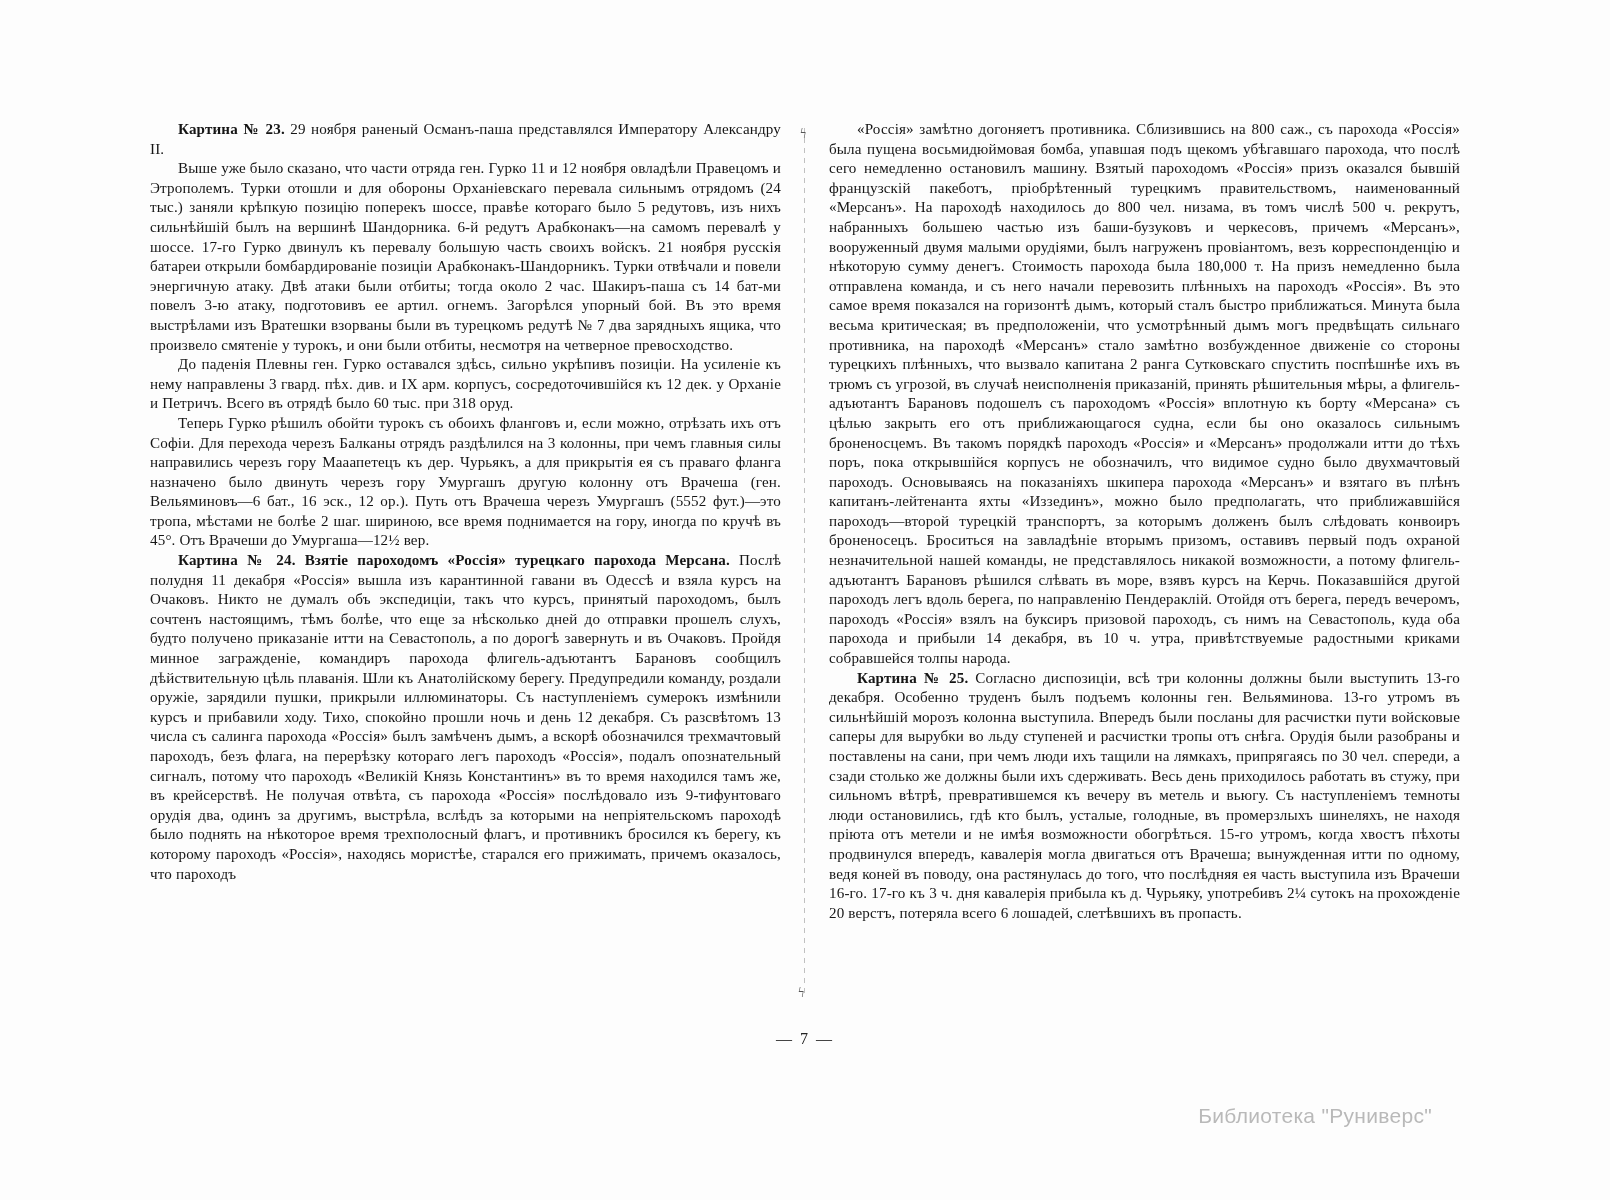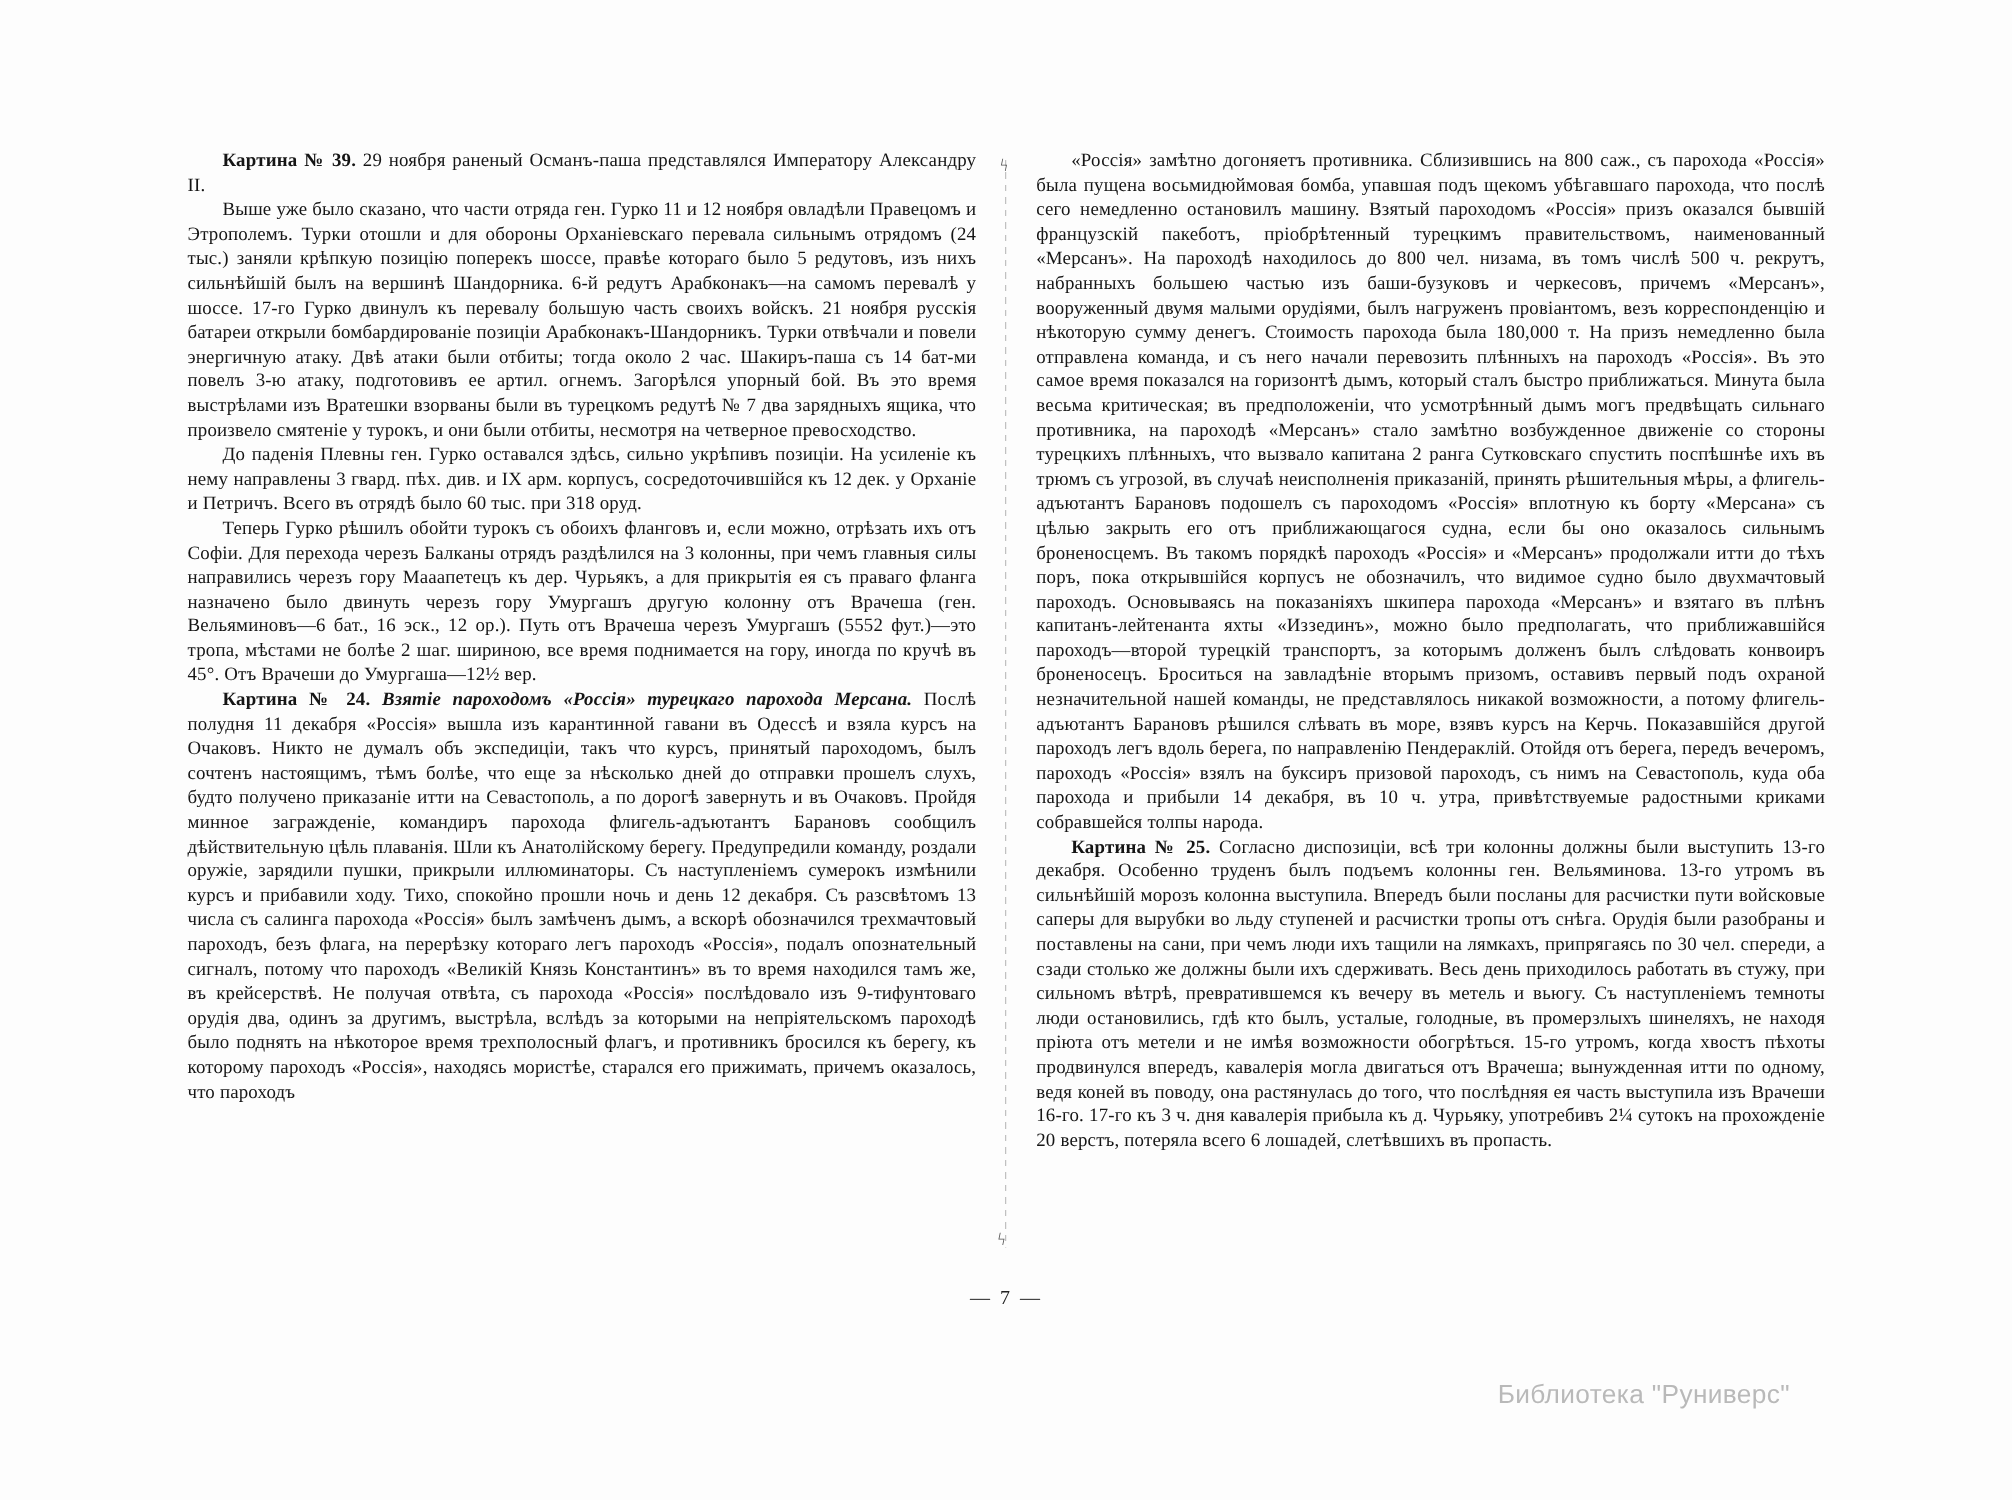--- a/index.html
+++ b/index.html
@@ -41,21 +41,20 @@
     line-height: 19.6px;
     letter-spacing: 0.15px;
     text-indent: 28px;
     hyphens: manual;
     color: #151515;
   }
   .caption-lead {
     font-weight: bold;
   }
   .italic {
-    font-style: italic;
   }
   .divider {
     position: absolute;
     left: 804px;
     top: 128px;
     width: 1px;
     height: 870px;
     background: repeating-linear-gradient(
       to bottom,
       #8f8f8f 0px, #8f8f8f 5px,
@@ -96,21 +95,21 @@
 
 <div class="page">
 
   <div class="divider"></div>
   <div class="mark mark-top">ϟ</div>
   <div class="mark mark-bottom-left">ϟ</div>
 
   <div class="columns">
 
     <div class="col">
-      <p><b class="caption-lead">Картина № 39.</b><span> 29 ноября раненый Османъ-паша представлялся Императору Александру II.</span></p>
+      <p><b class="caption-lead">Картина № 23.</b><span> 29 ноября раненый Османъ-паша представлялся Императору Александру II.</span></p>
       <p><span>Выше уже было сказано, что части отряда ген. Гурко 11 и 12 ноября овладѣли Правецомъ и Этрополемъ. Турки отошли и для обороны Орханіевскаго перевала сильнымъ отрядомъ (24 тыс.) заняли крѣпкую позицію поперекъ шоссе, правѣе котораго было 5 редутовъ, изъ нихъ сильнѣйшій былъ на вершинѣ Шандорника. 6-й редутъ Арабконакъ—на самомъ перевалѣ у шоссе. 17-го Гурко двинулъ къ перевалу большую часть своихъ войскъ. 21 ноября русскія батареи открыли бомбардированіе позиціи Арабконакъ-Шандорникъ. Турки отвѣчали и повели энергичную атаку. Двѣ атаки были отбиты; тогда около 2 час. Шакиръ-паша съ 14 бат-ми повелъ 3-ю атаку, подготовивъ ее артил. огнемъ. Загорѣлся упорный бой. Въ это время выстрѣлами изъ Вратешки взорваны были въ турецкомъ редутѣ № 7 два зарядныхъ ящика, что произвело смятеніе у турокъ, и они были отбиты, несмотря на четверное превосходство.</span></p>
       <p><span>До паденія Плевны ген. Гурко оставался здѣсь, сильно укрѣпивъ позиціи. На усиленіе къ нему направлены 3 гвард. пѣх. див. и IX арм. корпусъ, сосредоточившійся къ 12 дек. у Орханіе и Петричъ. Всего въ отрядѣ было 60 тыс. при 318 оруд.</span></p>
       <p><span>Теперь Гурко рѣшилъ обойти турокъ съ обоихъ фланговъ и, если можно, отрѣзать ихъ отъ Софіи. Для перехода черезъ Балканы отрядъ раздѣлился на 3 колонны, при чемъ главныя силы направились черезъ гору Мааапетецъ къ дер. Чурьякъ, а для прикрытія ея съ праваго фланга назначено было двинуть черезъ гору Умургашъ другую колонну отъ Врачеша (ген. Вельяминовъ—6 бат., 16 эск., 12 ор.). Путь отъ Врачеша черезъ Умургашъ (5552 фут.)—это тропа, мѣстами не болѣе 2 шаг. шириною, все время поднимается на гору, иногда по кручѣ въ 45°. Отъ Врачеши до Умургаша—12½ вер.</span></p>
       <p><b class="caption-lead">Картина № 24.</b><b class="caption-lead italic"> Взятіе пароходомъ «Россія» турецкаго парохода Мерсана.</b><span> Послѣ полудня 11 декабря «Россія» вышла изъ карантинной гавани въ Одессѣ и взяла курсъ на Очаковъ. Никто не думалъ объ экспедиціи, такъ что курсъ, принятый пароходомъ, былъ сочтенъ настоящимъ, тѣмъ болѣе, что еще за нѣсколько дней до отправки прошелъ слухъ, будто получено приказаніе итти на Севастополь, а по дорогѣ завернуть и въ Очаковъ. Пройдя минное загражденіе, командиръ парохода флигель-адъютантъ Барановъ сообщилъ дѣйствительную цѣль плаванія. Шли къ Анатолійскому берегу. Предупредили команду, роздали оружіе, зарядили пушки, прикрыли иллюминаторы. Съ наступленіемъ сумерокъ измѣнили курсъ и прибавили ходу. Тихо, спокойно прошли ночь и день 12 декабря. Съ разсвѣтомъ 13 числа съ салинга парохода «Россія» былъ замѣченъ дымъ, а вскорѣ обозначился трехмачтовый пароходъ, безъ флага, на перерѣзку котораго легъ пароходъ «Россія», подалъ опознательный сигналъ, потому что пароходъ «Великій Князь Константинъ» въ то время находился тамъ же, въ крейсерствѣ. Не получая отвѣта, съ парохода «Россія» послѣдовало изъ 9-тифунтоваго орудія два, одинъ за другимъ, выстрѣла, вслѣдъ за которыми на непріятельскомъ пароходѣ было поднять на нѣкоторое время трехполосный флагъ, и противникъ бросился къ берегу, къ которому пароходъ «Россія», находясь мористѣе, старался его прижимать, причемъ оказалось, что пароходъ</span></p>
     </div>
 
     <div class="col">
       <p><span>«Россія» замѣтно догоняетъ противника. Сблизившись на 800 саж., съ парохода «Россія» была пущена восьмидюймовая бомба, упавшая подъ щекомъ убѣгавшаго парохода, что послѣ сего немедленно остановилъ машину. Взятый пароходомъ «Россія» призъ оказался бывшій французскій пакеботъ, пріобрѣтенный турецкимъ правительствомъ, наименованный «Мерсанъ». На пароходѣ находилось до 800 чел. низама, въ томъ числѣ 500 ч. рекрутъ, набранныхъ большею частью изъ баши-бузуковъ и черкесовъ, причемъ «Мерсанъ», вооруженный двумя малыми орудіями, былъ нагруженъ провіантомъ, везъ корреспонденцію и нѣкоторую сумму денегъ. Стоимость парохода была 180,000 т. На призъ немедленно была отправлена команда, и съ него начали перевозить плѣнныхъ на пароходъ «Россія». Въ это самое время показался на горизонтѣ дымъ, который сталъ быстро приближаться. Минута была весьма критическая; въ предположеніи, что усмотрѣнный дымъ могъ предвѣщать сильнаго противника, на пароходѣ «Мерсанъ» стало замѣтно возбужденное движеніе со стороны турецкихъ плѣнныхъ, что вызвало капитана 2 ранга Сутковскаго спустить поспѣшнѣе ихъ въ трюмъ съ угрозой, въ случаѣ неисполненія приказаній, принять рѣшительныя мѣры, а флигель-адъютантъ Барановъ подошелъ съ пароходомъ «Россія» вплотную къ борту «Мерсана» съ цѣлью закрыть его отъ приближающагося судна, если бы оно оказалось сильнымъ броненосцемъ. Въ такомъ порядкѣ пароходъ «Россія» и «Мерсанъ» продолжали итти до тѣхъ поръ, пока открывшійся корпусъ не обозначилъ, что видимое судно было двухмачтовый пароходъ. Основываясь на показаніяхъ шкипера парохода «Мерсанъ» и взятаго въ плѣнъ капитанъ-лейтенанта яхты «Иззединъ», можно было предполагать, что приближавшійся пароходъ—второй турецкій транспортъ, за которымъ долженъ былъ слѣдовать конвоиръ броненосецъ. Броситься на завладѣніе вторымъ призомъ, оставивъ первый подъ охраной незначительной нашей команды, не представлялось никакой возможности, а потому флигель-адъютантъ Барановъ рѣшился слѣвать въ море, взявъ курсъ на Керчь. Показавшійся другой пароходъ легъ вдоль берега, по направленію Пендераклій. Отойдя отъ берега, передъ вечеромъ, пароходъ «Россія» взялъ на буксиръ призовой пароходъ, съ нимъ на Севастополь, куда оба парохода и прибыли 14 декабря, въ 10 ч. утра, привѣтствуемые радостными криками собравшейся толпы народа.</span></p>
       <p><b class="caption-lead">Картина № 25.</b><span> Согласно диспозиціи, всѣ три колонны должны были выступить 13-го декабря. Особенно труденъ былъ подъемъ колонны ген. Вельяминова. 13-го утромъ въ сильнѣйшій морозъ колонна выступила. Впередъ были посланы для расчистки пути войсковые саперы для вырубки во льду ступеней и расчистки тропы отъ снѣга. Орудія были разобраны и поставлены на сани, при чемъ люди ихъ тащили на лямкахъ, припрягаясь по 30 чел. спереди, а сзади столько же должны были ихъ сдерживать. Весь день приходилось работать въ стужу, при сильномъ вѣтрѣ, превратившемся къ вечеру въ метель и вьюгу. Съ наступленіемъ темноты люди остановились, гдѣ кто былъ, усталые, голодные, въ промерзлыхъ шинеляхъ, не находя пріюта отъ метели и не имѣя возможности обогрѣться. 15-го утромъ, когда хвостъ пѣхоты продвинулся впередъ, кавалерія могла двигаться отъ Врачеша; вынужденная итти по одному, ведя коней въ поводу, она растянулась до того, что послѣдняя ея часть выступила изъ Врачеши 16-го. 17-го къ 3 ч. дня кавалерія прибыла къ д. Чурьяку, употребивъ 2¼ сутокъ на прохожденіе 20 верстъ, потеряла всего 6 лошадей, слетѣвшихъ въ пропасть.</span></p>
     </div>

